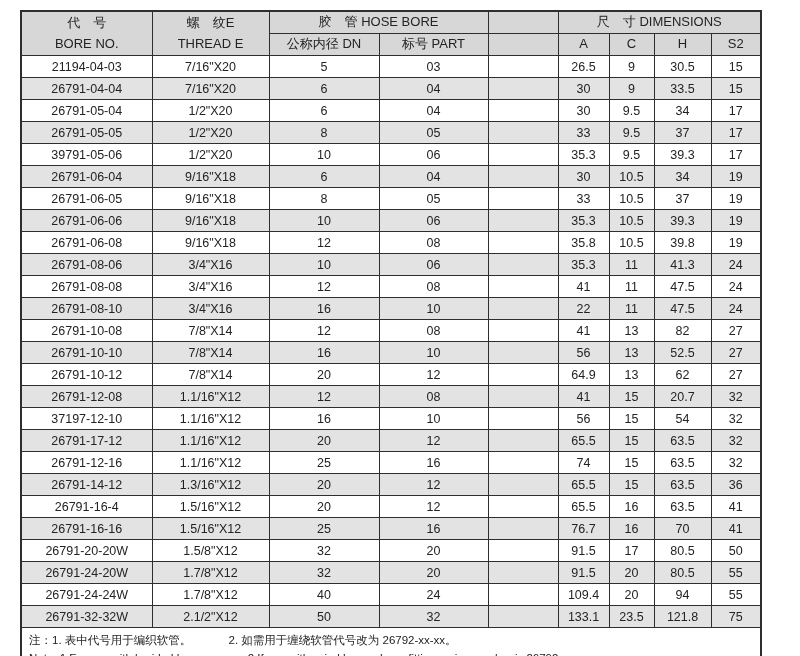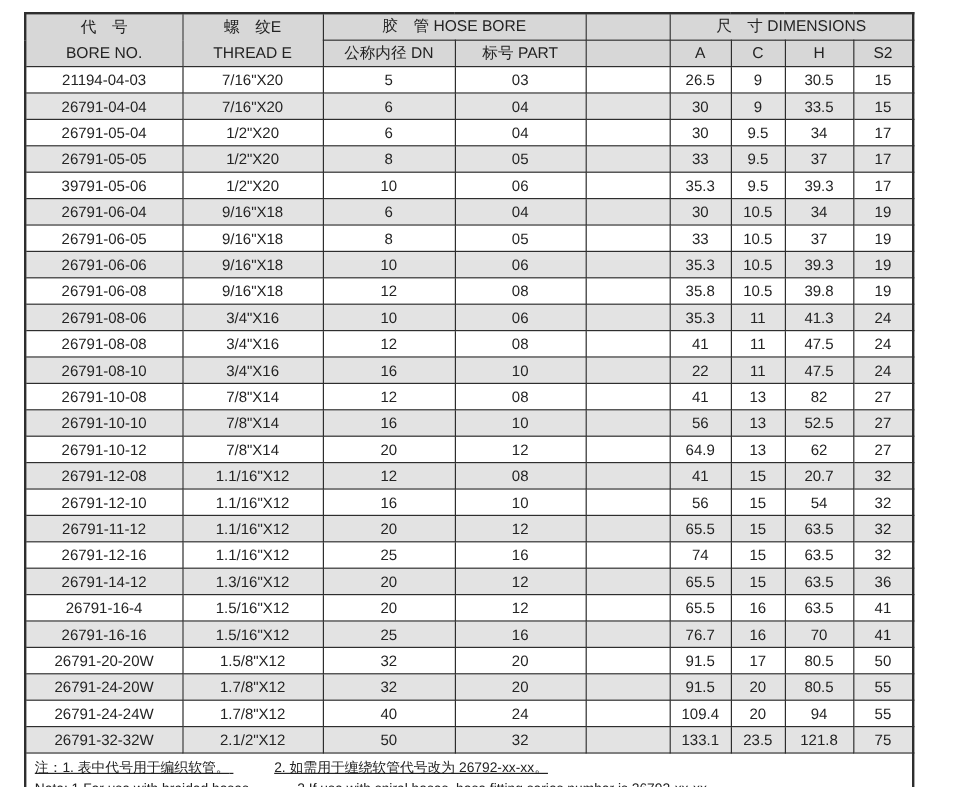--- a/index.html
+++ b/index.html
@@ -41,21 +41,21 @@
   .spec-table tbody tr:nth-child(even) td{background:var(--alt-bg);}
   .spec-table tbody tr:nth-child(odd) td{background:#ffffff;}
   .spec-table tfoot td{
     background:#ffffff;
     text-align:left;
     height:auto;
     padding:4px 7px 5px 7px;
     font-size:11.5px;
     white-space:normal;
   }
-  .note-line{line-height:1.55;text-decoration:underline;}
+  .note-line{line-height:1.55;}
   .note-line .n2{margin-left:34px;}
 </style>
 </head>
 <body>
 
 <div class="page">
   <table class="spec-table">
     <colgroup>
       <col style="width:131px">
       <col style="width:117px">
@@ -262,32 +262,32 @@
           <td>1.1/16"X12</td>
           <td>12</td>
           <td>08</td>
           <td></td>
           <td>41</td>
           <td>15</td>
           <td>20.7</td>
           <td>32</td>
         </tr>
         <tr>
-          <td>26791-12-10</td>
+          <td>37197-12-10</td>
           <td>1.1/16"X12</td>
           <td>16</td>
           <td>10</td>
           <td></td>
           <td>56</td>
           <td>15</td>
           <td>54</td>
           <td>32</td>
         </tr>
         <tr>
-          <td>26791-11-12</td>
+          <td>26791-17-12</td>
           <td>1.1/16"X12</td>
           <td>20</td>
           <td>12</td>
           <td></td>
           <td>65.5</td>
           <td>15</td>
           <td>63.5</td>
           <td>32</td>
         </tr>
         <tr>

